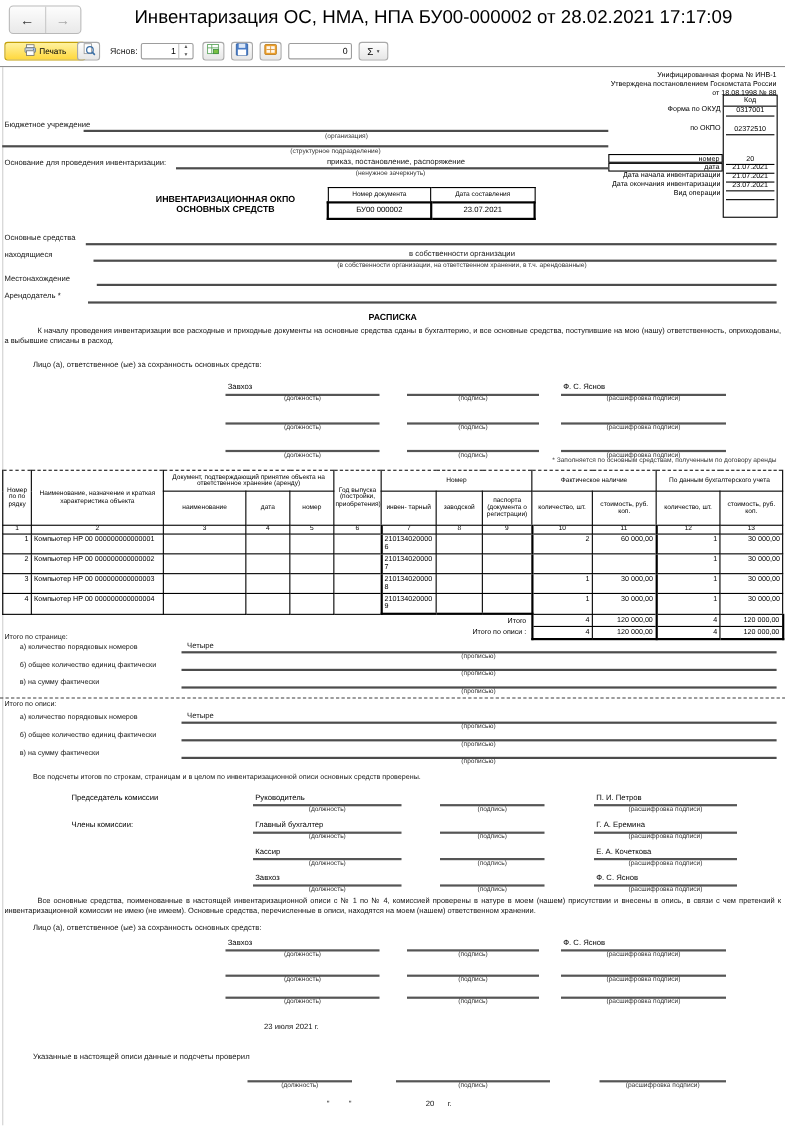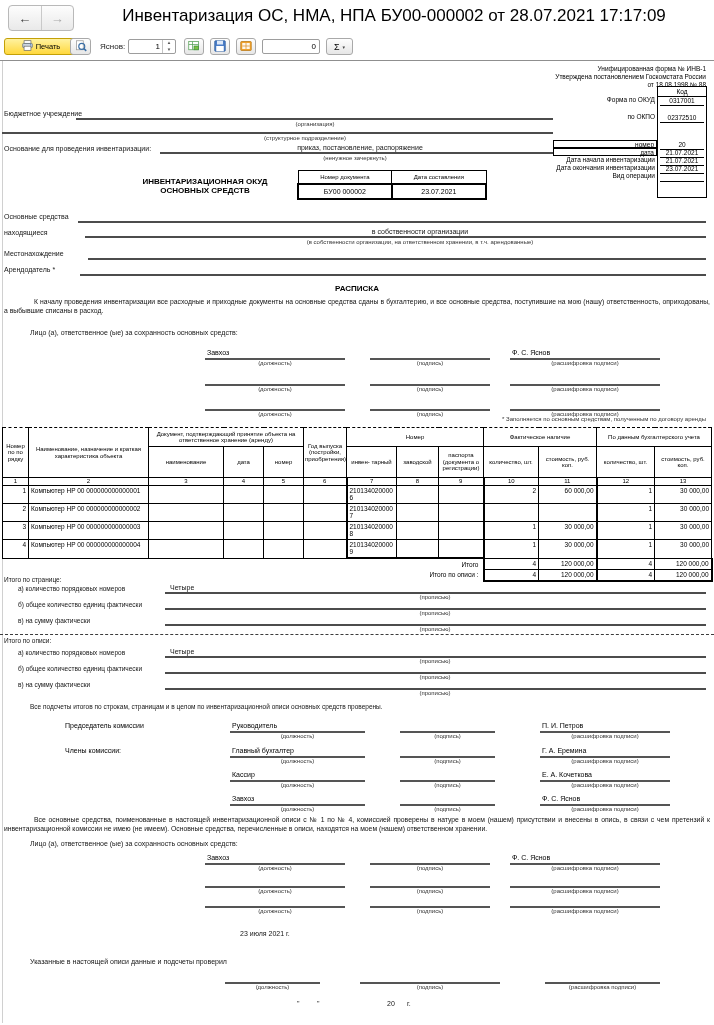--- a/index.html
+++ b/index.html
@@ -73,21 +73,21 @@
 <body>
 
 <div class="abs navgrp">
   <div class="navbtn back">
       <span>←</span>
     </div>
   <div class="navbtn fwd">
       <span>→</span>
     </div>
 </div>
-<div class="abs apptitle">Инвентаризация ОС, НМА, НПА БУ00-000002 от 28.07.2021 17:17:09</div>
+<div class="abs apptitle">Инвентаризация ОС, НМА, НПА БУ00-000002 от 28.02.2021 17:17:09</div>
 
 <div class="abs tbtn printbtn">
   <span><svg width="11" height="11" viewBox="0 0 16 16">
         <rect x="3" y="1" width="10" height="4" fill="#fff" stroke="#666"></rect>
         <rect x="1" y="5" width="14" height="6" rx="1" fill="#cdd6e0" stroke="#5a6b7a"></rect>
         <circle cx="12.5" cy="7" r="1" fill="#3c78c8"></circle>
         <rect x="3" y="9" width="10" height="6" fill="#fff" stroke="#666"></rect>
       </svg></span>
   <span>Печать</span>
 </div>
@@ -176,21 +176,21 @@
     <td>Дата составления</td>
   </tr>
   <tr class="v">
     <td>БУ00 000002</td>
     <td>23.07.2021</td>
   </tr>
 </tbody>
   </table>
 
 <div class="abs b ctr" style="left:85px;top:177px;width:240px;font-size:8px;line-height:9px;">
-  <div>ИНВЕНТАРИЗАЦИОННАЯ ОКУД</div>
+  <div>ИНВЕНТАРИЗАЦИОННАЯ ОКПО</div>
   <div>ОСНОВНЫХ СРЕДСТВ</div>
 </div>
 
 <div class="abs lbl" style="left:4px;top:213px;">Основные средства</div>
 <div class="abs rline" style="left:78px;top:221px;width:628px;"></div>
 <div class="abs lbl" style="left:4px;top:229px;">находящиеся</div>
 <div class="abs lbl ctr" style="left:250px;top:228px;width:340px;">в собственности организации</div>
 <div class="abs rline" style="left:85px;top:236px;width:621px;"></div>
 <div class="abs cap" style="left:195px;top:239px;width:450px;">(в собственности организации, на ответственном хранении, в т.ч. арендованные)</div>
 <div class="abs lbl" style="left:4px;top:250px;">Местонахождение</div>

